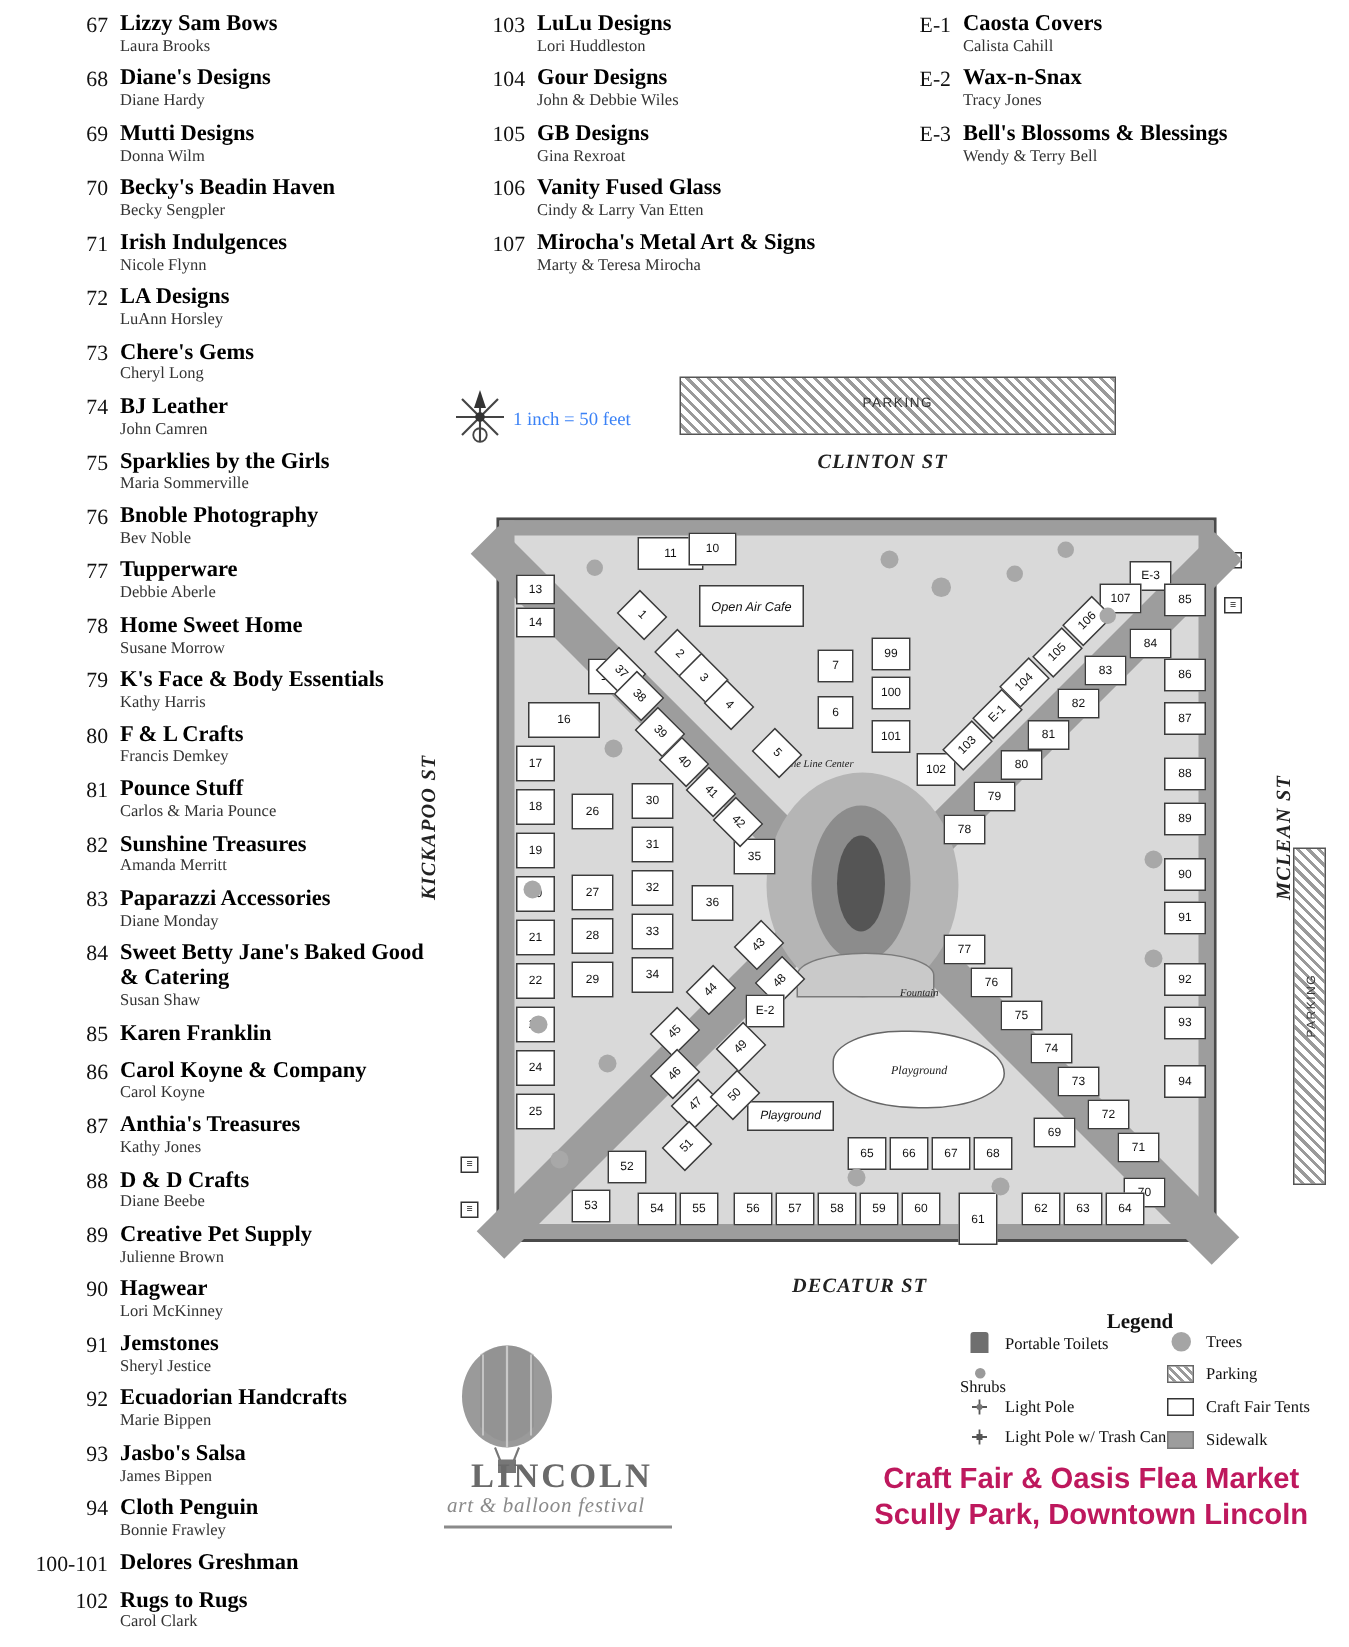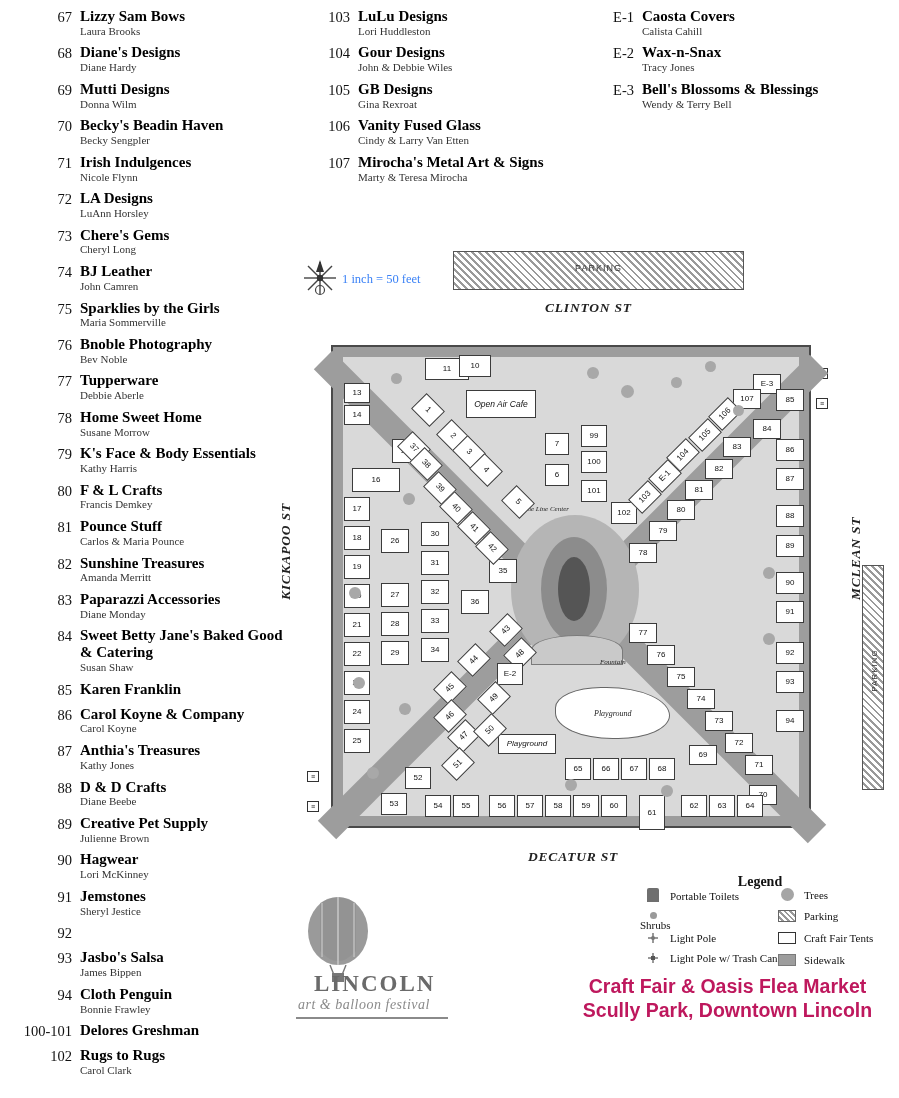--- a/index.html
+++ b/index.html
@@ -512,20 +512,24 @@
       </div>
       <div class="vendor-row">
         <div class="vendor-num">91</div>
         <div class="vendor-info">
           <div class="vendor-name">Jemstones</div>
           <div class="vendor-sub">Sheryl Jestice</div>
         </div>
       </div>
       <div class="vendor-row">
         <div class="vendor-num">92</div>
+        <div class="vendor-info">
+          <div class="vendor-name">Ecuadorian Handcrafts</div>
+          <div class="vendor-sub">Marie Bippen</div>
+        </div>
       </div>
       <div class="vendor-row">
         <div class="vendor-num">93</div>
         <div class="vendor-info">
           <div class="vendor-name">Jasbo's Salsa</div>
           <div class="vendor-sub">James Bippen</div>
         </div>
       </div>
       <div class="vendor-row">
         <div class="vendor-num">94</div>

